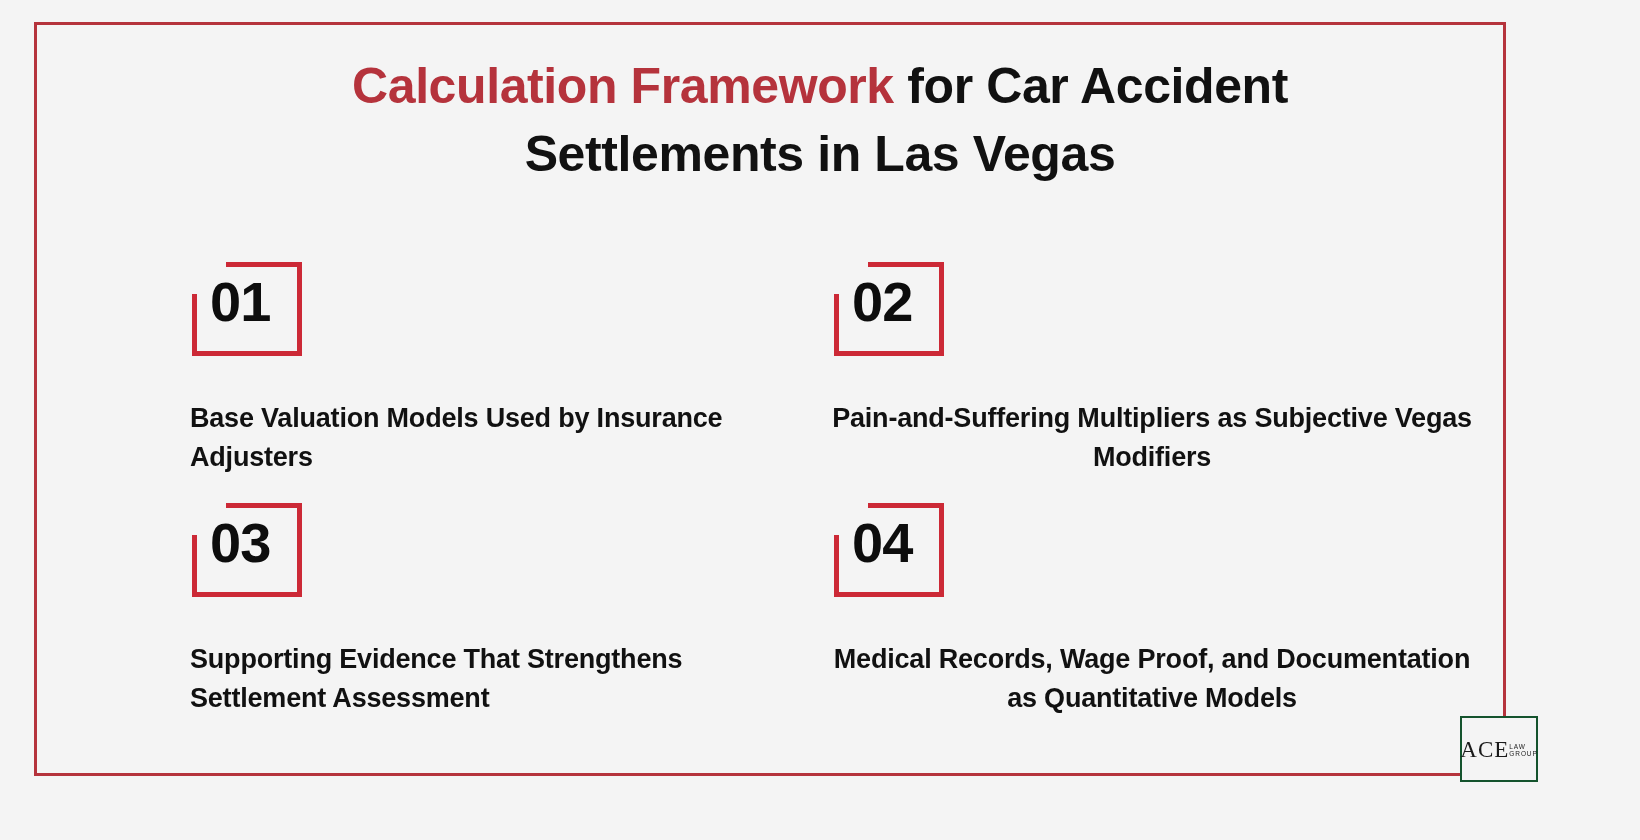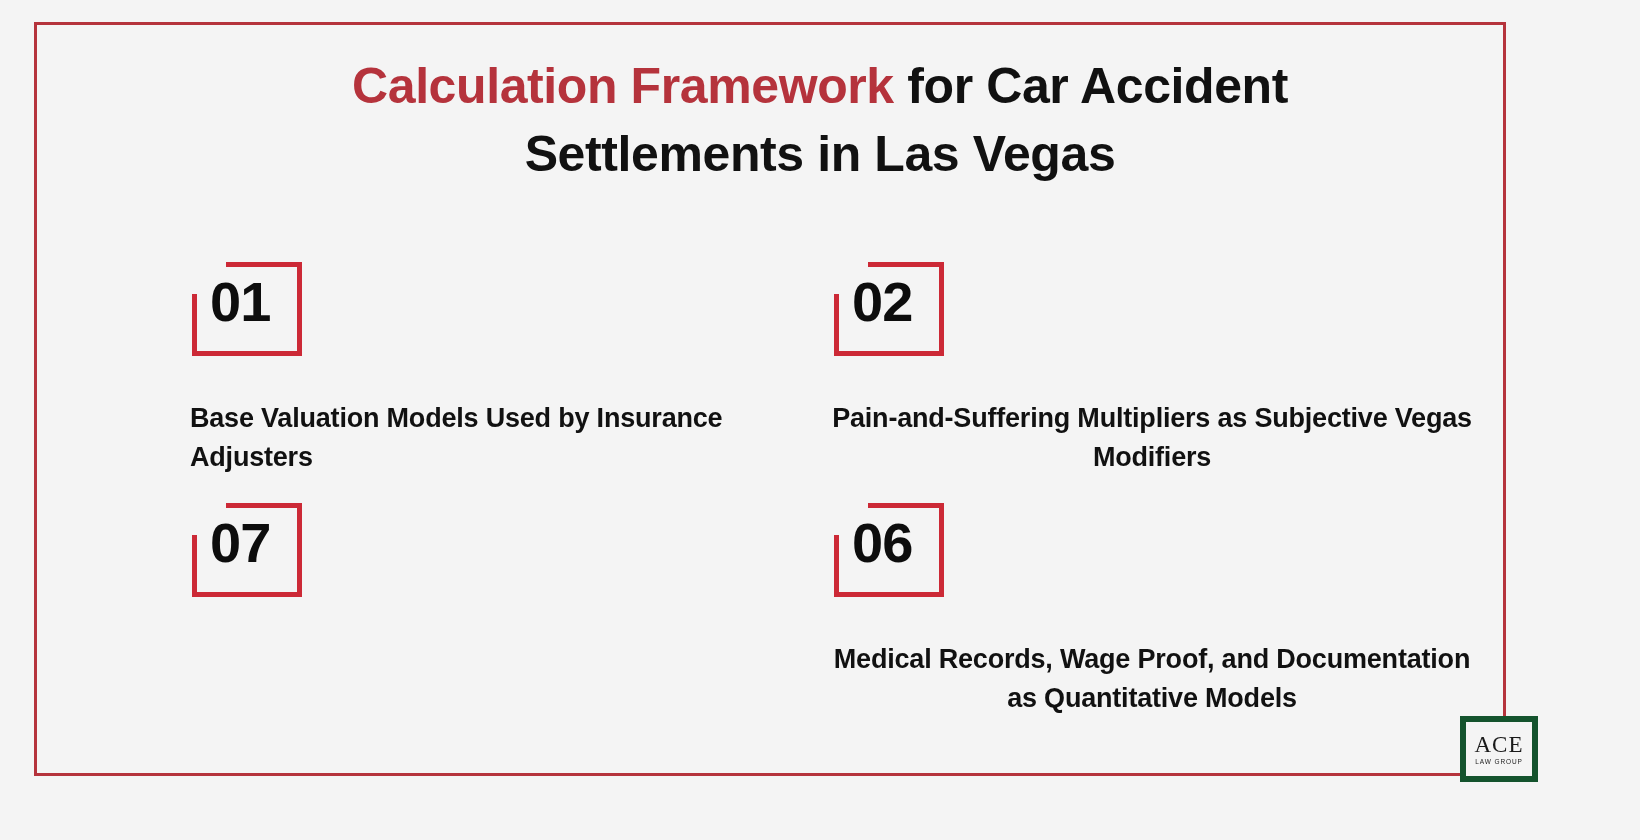--- a/index.html
+++ b/index.html
@@ -111,24 +111,24 @@
   }
   .item.col-right .item-heading { width: 640px; }
 
   
   .logo {
     position: absolute;
     left: 1460px;
     top: 716px;
     width: 78px;
     height: 66px;
-    border: 6px solid #14532d;
+    border: 2px solid #14532d;
     box-sizing: border-box;
     display: flex;
-    flex-direction: column;
+    flex-direction: row;
     align-items: center;
     justify-content: center;
     background: #f4f4f4;
   }
   .logo-mark {
     font-size: 23px;
     font-weight: normal;
     color: #1a1a1a;
     letter-spacing: 1px;
     line-height: 1;
@@ -177,31 +177,32 @@
       </div>
       <div class="item-heading">Pain-and-Suffering Multipliers as Subjective Vegas Modifiers</div>
     </div>
 
     <div class="item col-left row-bottom">
       <div class="badge">
         <span class="edge edge-top"></span>
         <span class="edge edge-right"></span>
         <span class="edge edge-bottom"></span>
         <span class="edge edge-left"></span>
-        <span class="badge-number">07</span>
-      </div>
+        <span class="badge-number">03</span>
+      </div>
+      <div class="item-heading">Supporting Evidence That Strengthens Settlement Assessment</div>
     </div>
 
     <div class="item col-right row-bottom">
       <div class="badge">
         <span class="edge edge-top"></span>
         <span class="edge edge-right"></span>
         <span class="edge edge-bottom"></span>
         <span class="edge edge-left"></span>
-        <span class="badge-number">06</span>
+        <span class="badge-number">04</span>
       </div>
       <div class="item-heading">Medical Records, Wage Proof, and Documentation as Quantitative Models</div>
     </div>
 
   </div>
 
   <div class="logo">
     <div class="logo-mark">ACE</div>
     <div class="logo-sub">LAW GROUP</div>
   </div>

